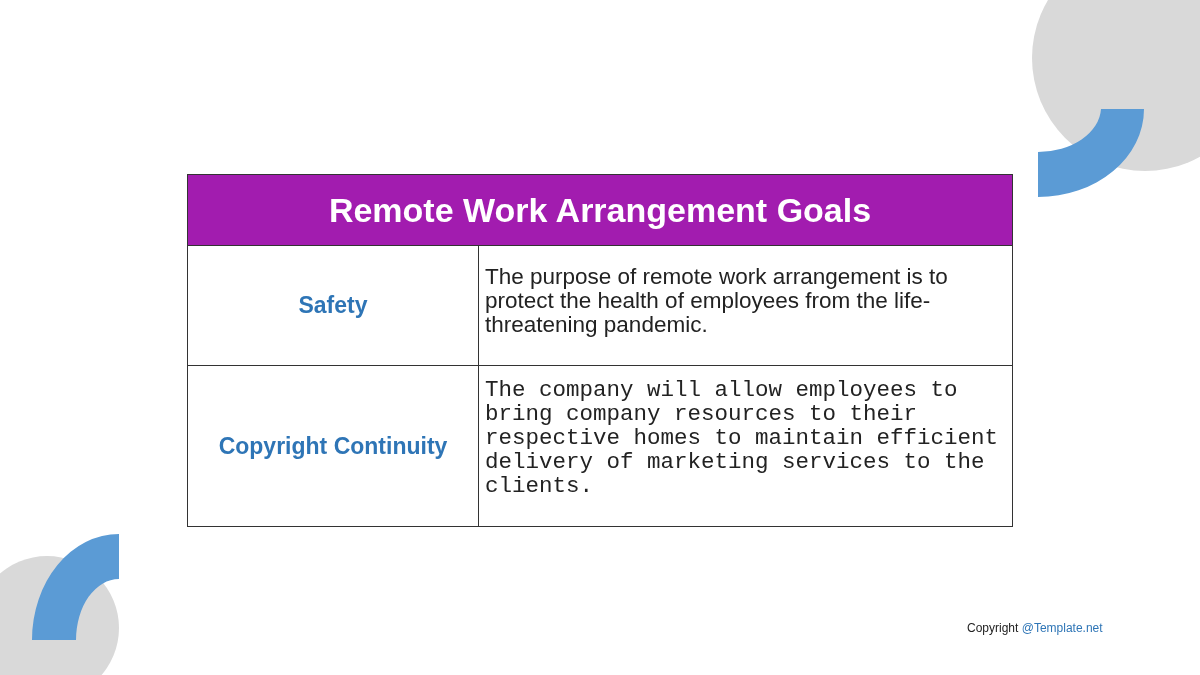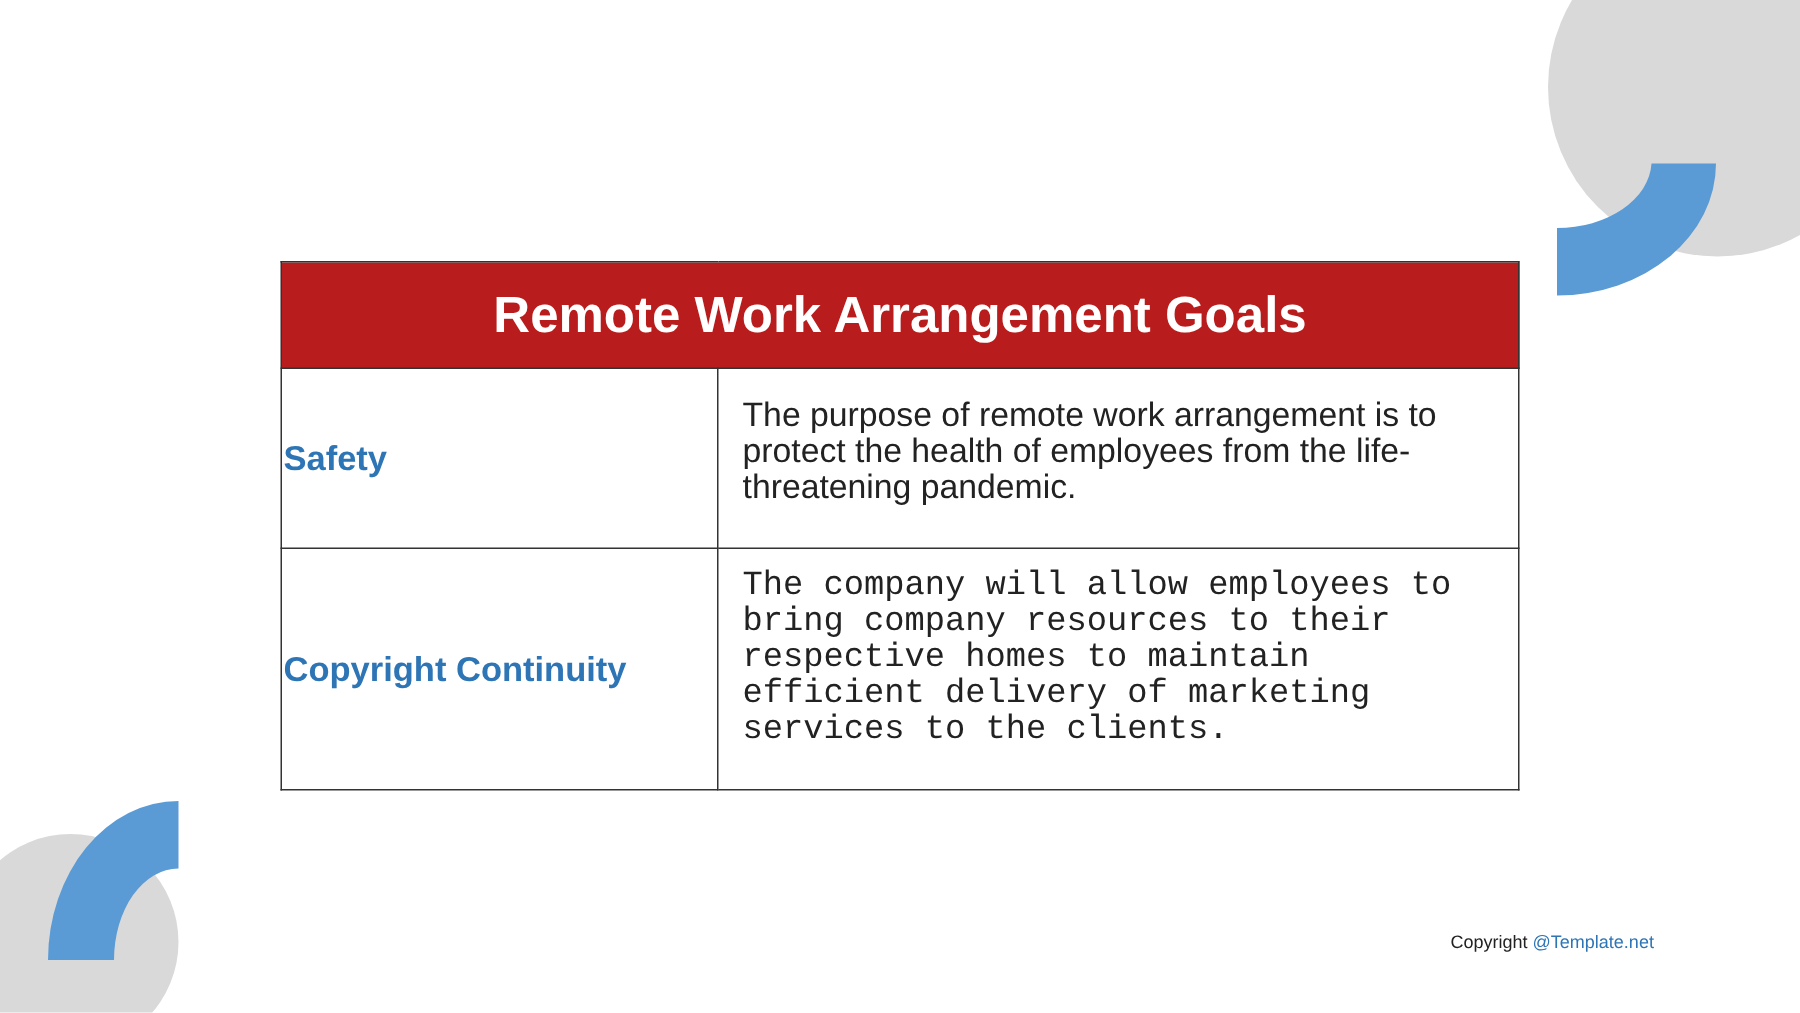--- a/index.html
+++ b/index.html
@@ -1,22 +1,22 @@
 <!DOCTYPE html>
 <html><head>
 <meta charset="utf-8">
 <style>
   html, body { margin:0; padding:0; }
   body { width:1200px; height:675px; position:relative; overflow:hidden; background:#ffffff; font-family:"Liberation Sans", sans-serif; }
   .deco { position:absolute; left:0; top:0; }
   .tbl { position:absolute; left:187px; top:174px; width:826px; border-collapse:collapse; }
   .tbl td, .tbl th { border:1px solid #333333; }
-  .tbl th { background:#b91c1c; color:#ffffff; height:70px; font-size:34px; font-weight:bold; text-align:center; padding:0; }
-  .tbl td.k { width:291px; color:#2e75b6; font-weight:bold; font-size:23px; vertical-align:middle; }
-  .tbl td.v { color:#222222; font-size:22.5px; line-height:24px; padding:19px 8px 28px 16px; vertical-align:top; }
+  .tbl th { background:#a21caf; color:#ffffff; height:70px; font-size:34px; font-weight:bold; text-align:center; padding:0; }
+  .tbl td.k { width:291px; color:#2e75b6; font-weight:bold; font-size:23px; text-align:center; vertical-align:middle; }
+  .tbl td.v { color:#222222; font-size:22.5px; line-height:24px; padding:19px 8px 28px 6px; vertical-align:top; }
   .tbl tr.r1 td { height:117px; box-sizing:border-box; }
   .tbl tr.r2 td { height:119px; box-sizing:border-box; }
   .tbl tr.r2 td.v { padding-top:12px;font-family:Liberation Mono, monospace; }
   .copy { position:absolute; left:967px; top:621px; font-size:12px; color:#222222; }
   .copy .link { color:#2e75b6; }
 </style>
 </head>
 <body>
 
 <svg class="deco" width="1200" height="675">

